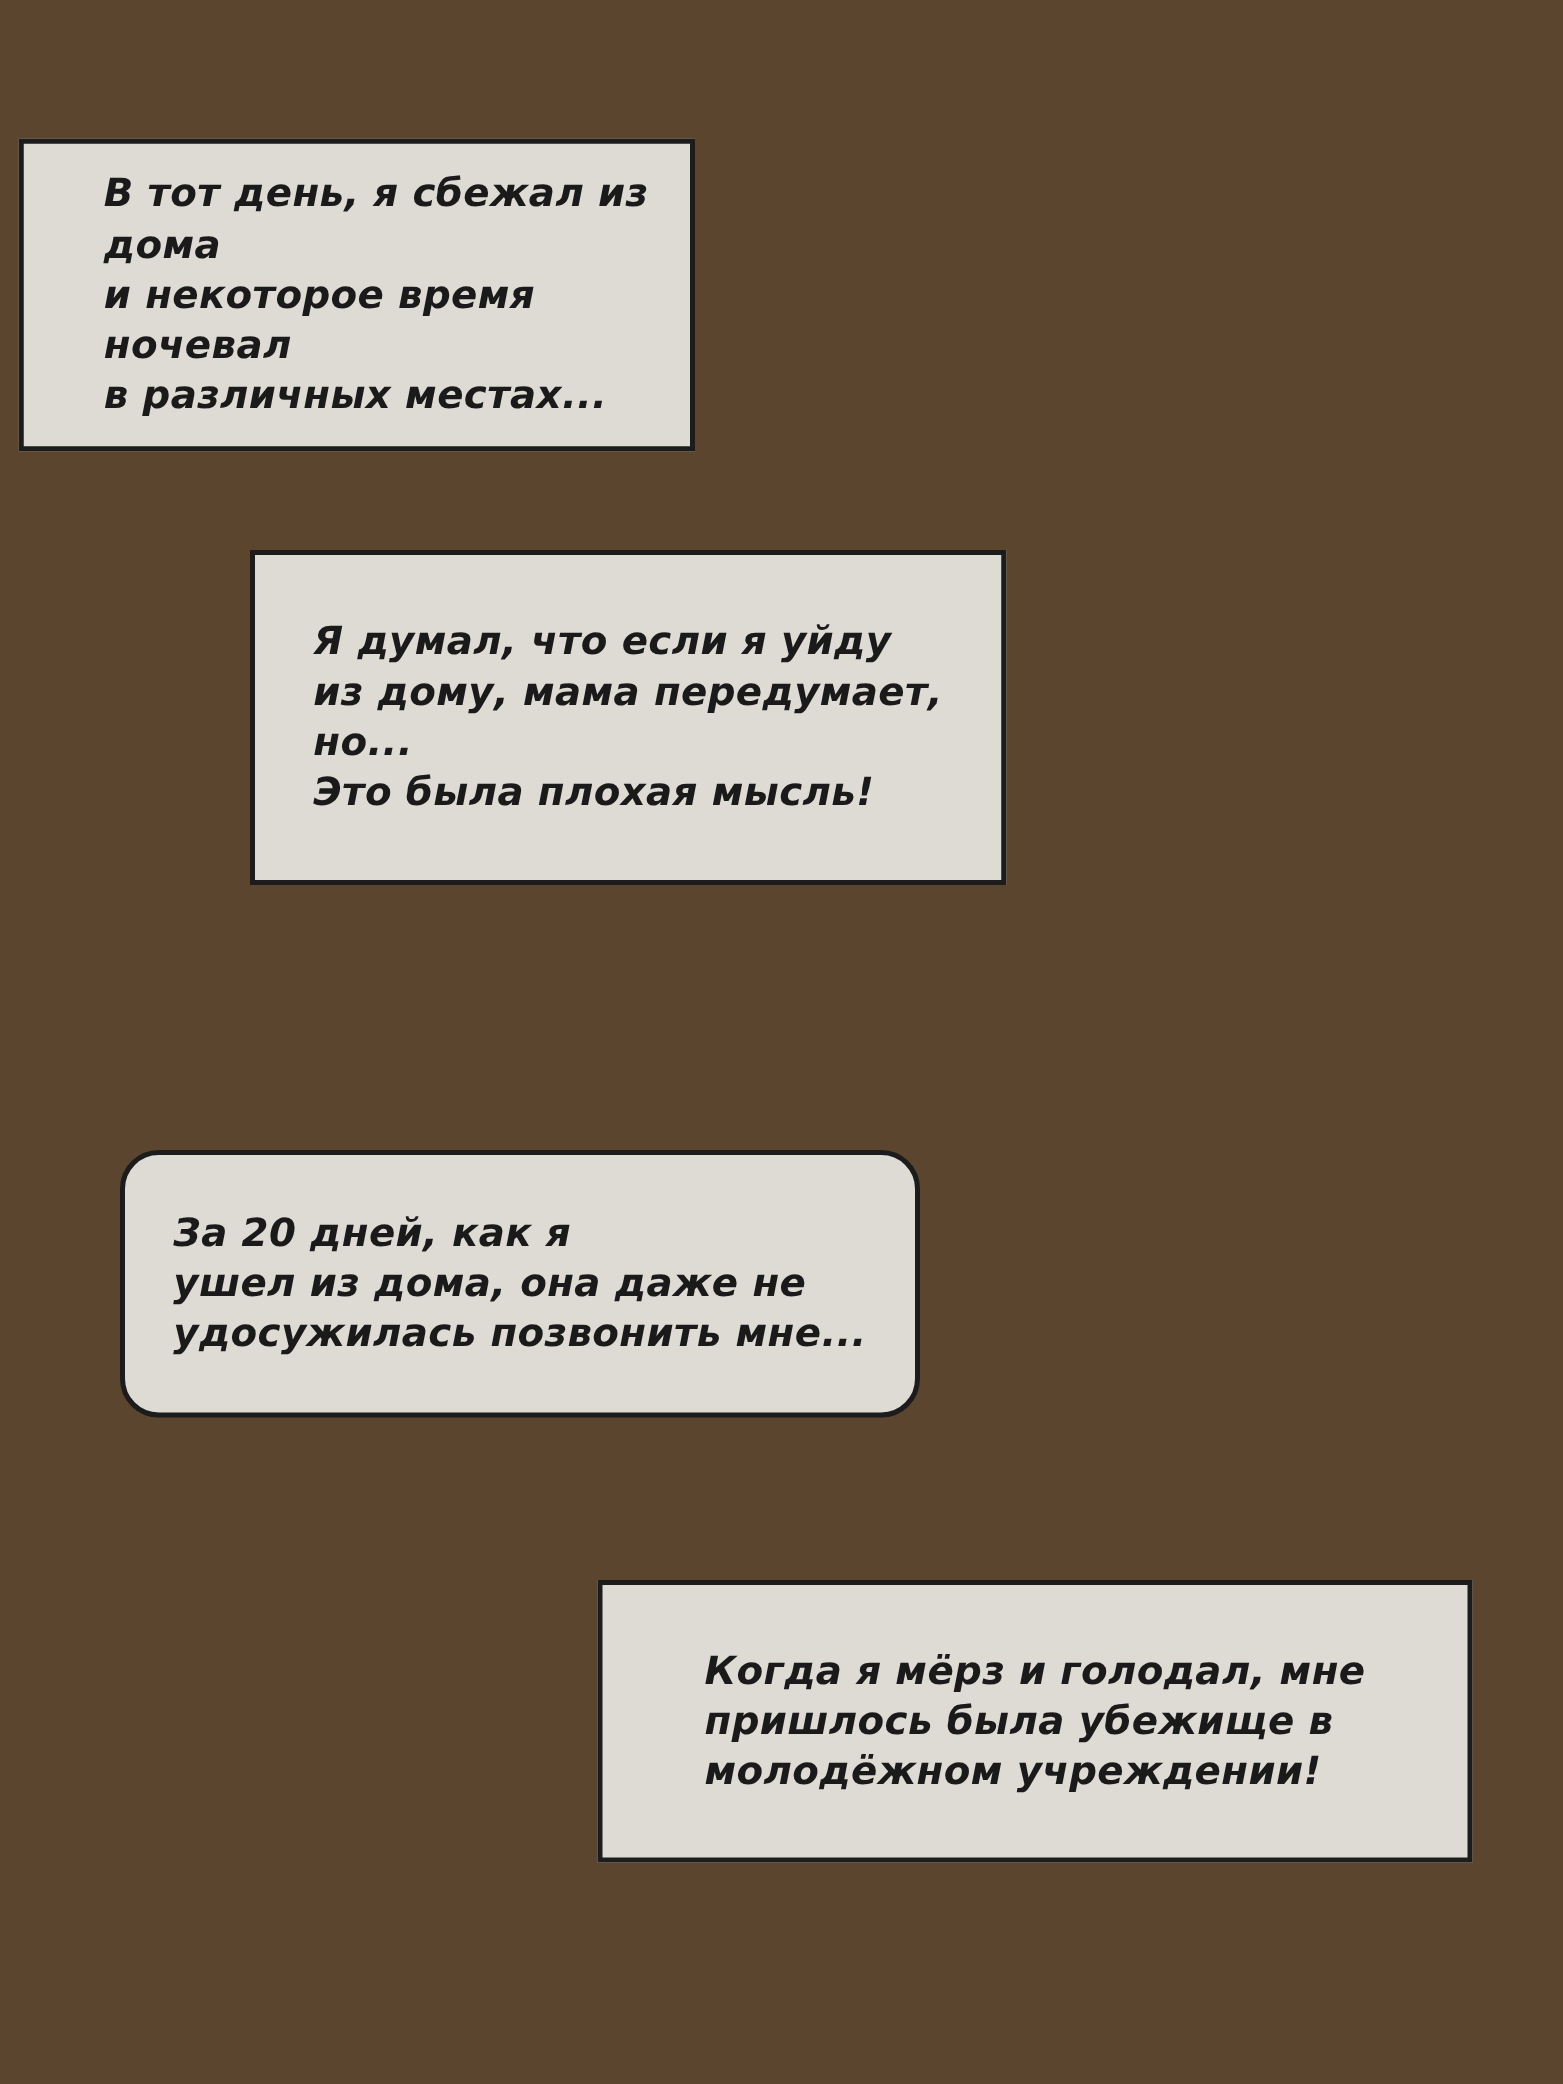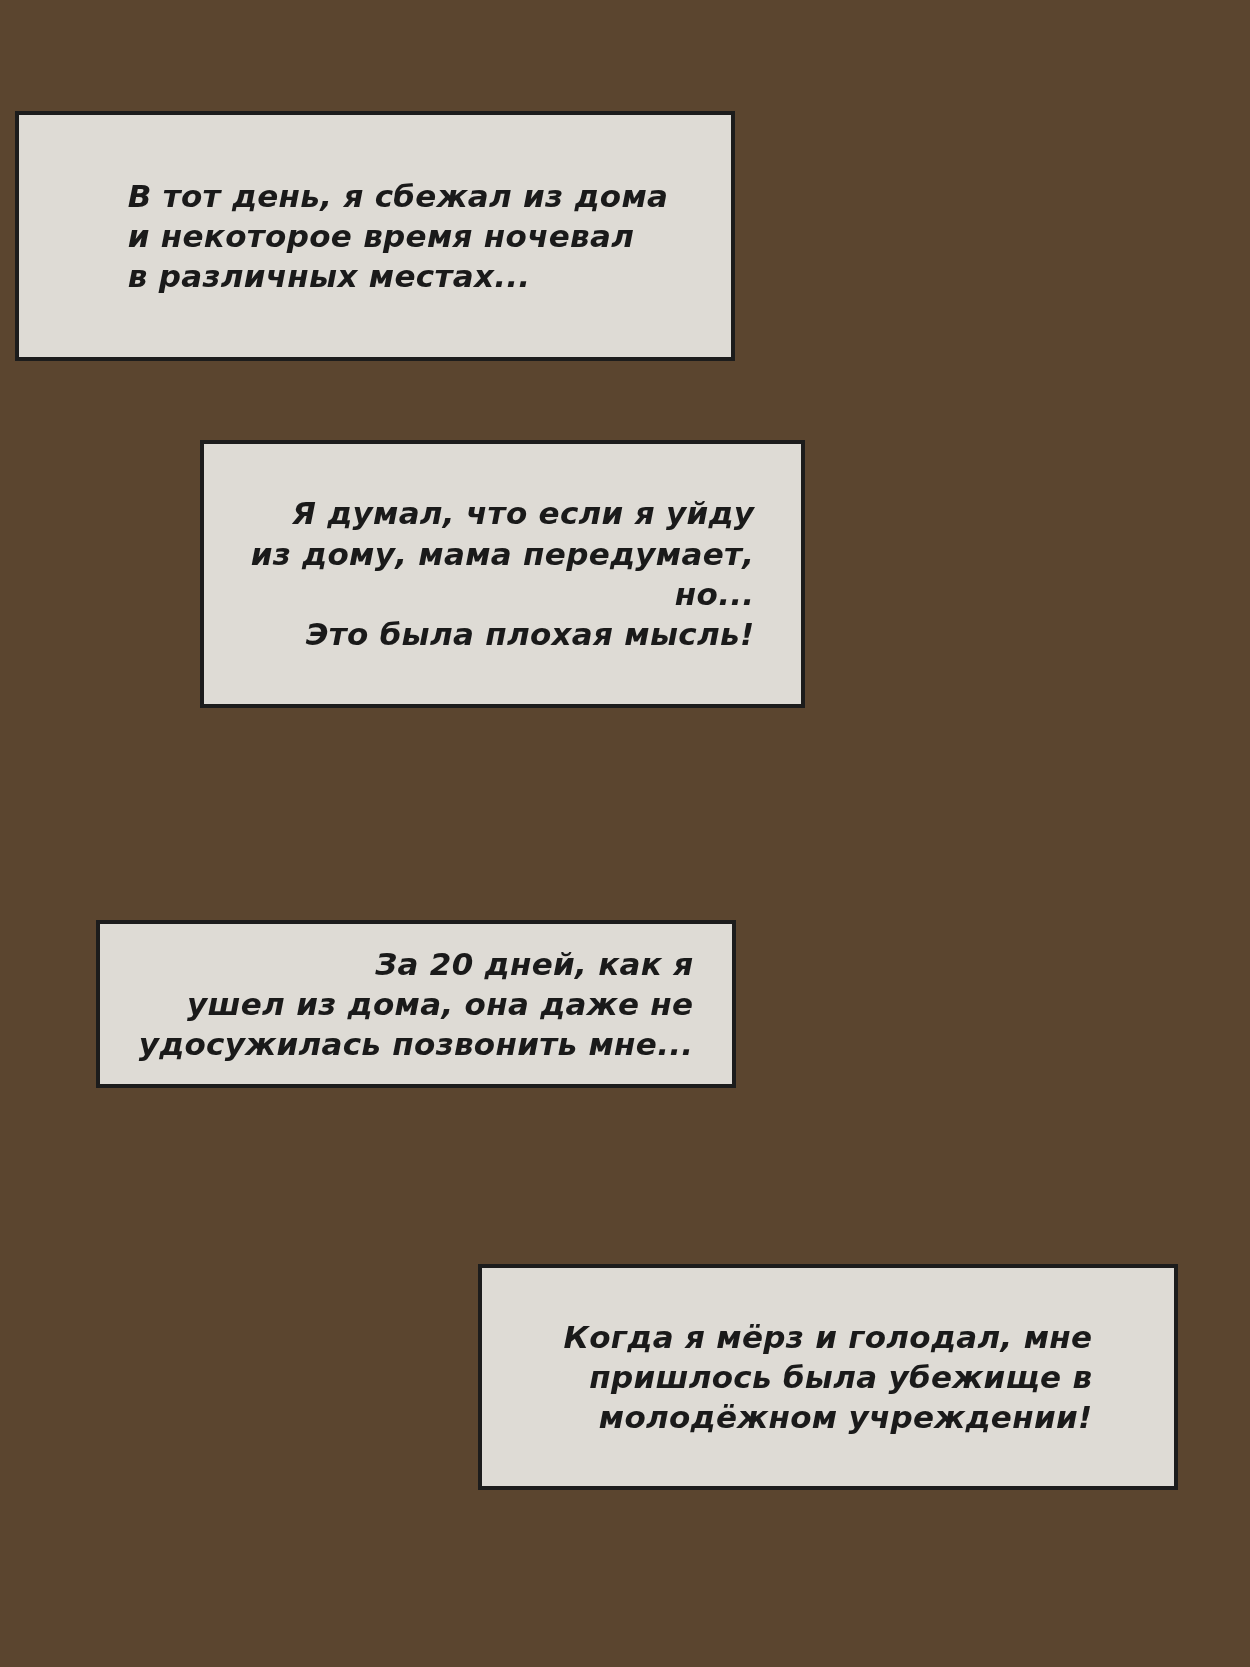--- a/index.html
+++ b/index.html
@@ -31,45 +31,46 @@
     padding: 14px 18px;
   }
   .caption-text {
     font-family: "DejaVu Sans", sans-serif;
     font-style: italic;
     font-weight: bold;
     color: #1a1a1a;
     font-size: 31px;
     line-height: 1.30;
     letter-spacing: 0.3px;
-    text-align: right;
+    text-align: left;
     white-space: pre-line;
   }
   
   #box-1 {
     left: 15px;
     top: 111px;
-    width: 720px;
+    width: 541px;
     height: 250px;
   }
   #box-1 .caption-text {
     text-align: left;
     padding-left: 46px;
   }
   #box-2 {
     left: 200px;
     top: 440px;
     width: 605px;
     height: 268px;
   }
   #box-3 {
     left: 96px;
     top: 920px;
     width: 640px;
-    height: 168px;
+    height: 214px;
+    border-radius: 31px;
   }
   #box-4 {
     left: 478px;
     top: 1264px;
     width: 700px;
     height: 226px;
   }
 </style>
 </head>
 <body>

